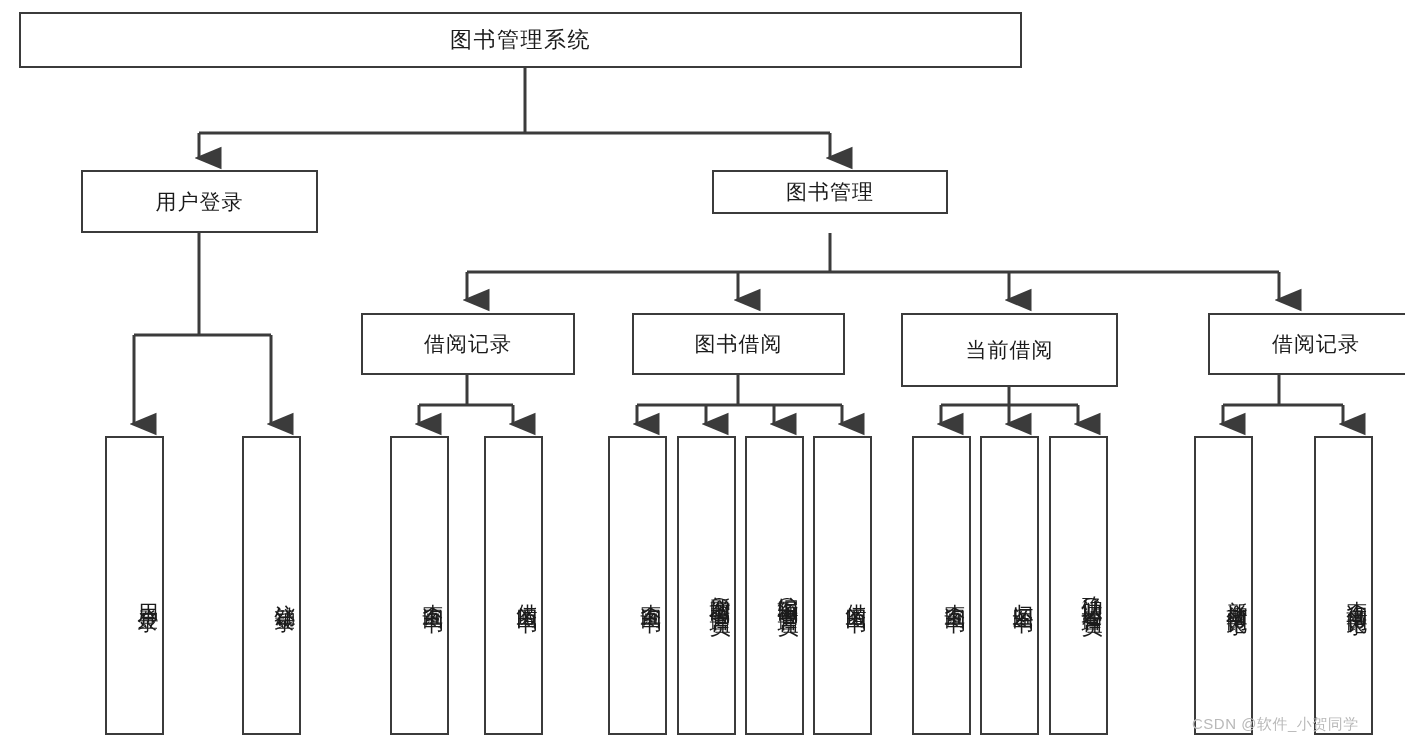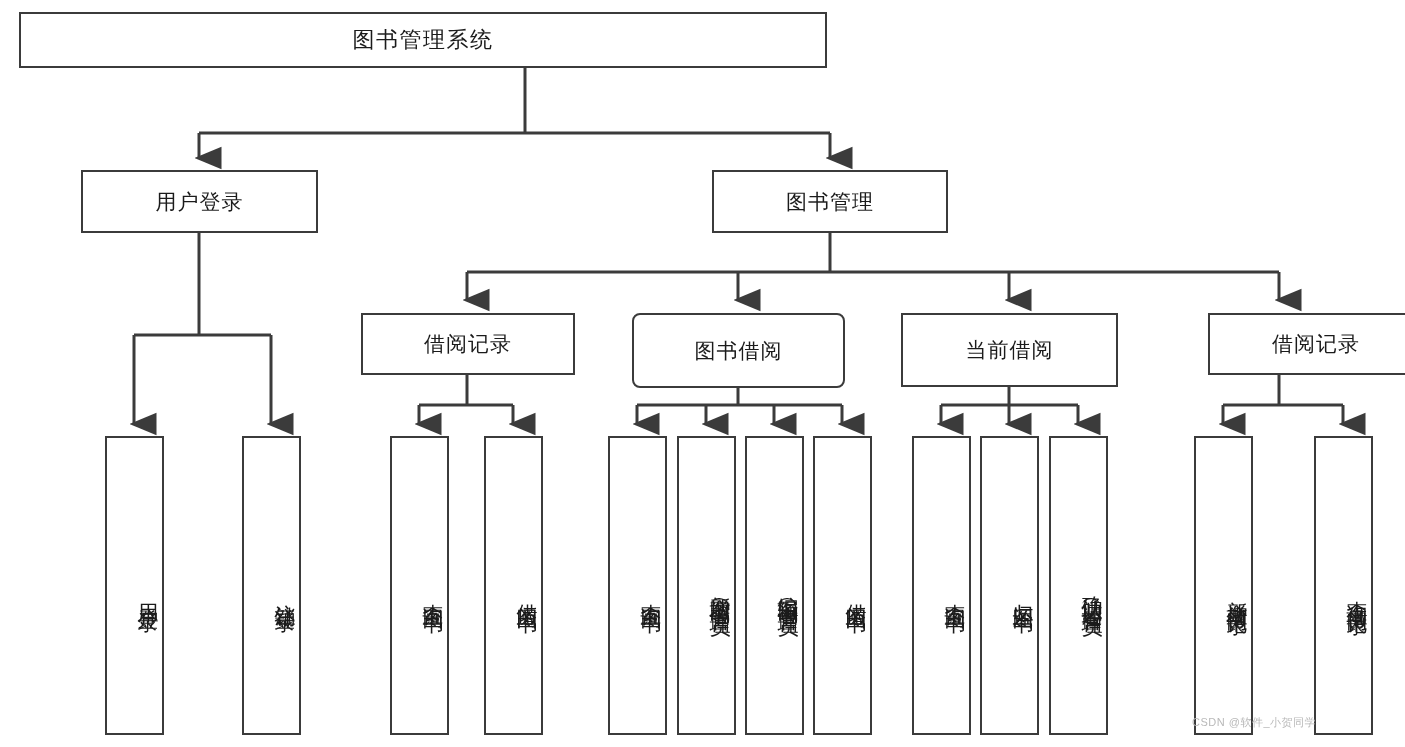--- a/index.html
+++ b/index.html
@@ -54,21 +54,21 @@
     align-items: flex-start;
     justify-content: center;
     white-space: nowrap;
   }
   .node.vert span {
     display: block;
   }
   .watermark {
     position: absolute;
     color: #b9b9b9;
-    font-size: 11px;
+    font-size: 15px;
     letter-spacing: 0.5px;
     white-space: nowrap;
     user-select: none;
     text-align: center;
   }
 </style>
 </head>
 <body>
 
 <div id="canvas">
@@ -116,35 +116,35 @@
       <path d="M 1009 405 L 1009 424" marker-end="url(#arrow)"></path>
       <path d="M 1078 405 L 1078 424" marker-end="url(#arrow)"></path>
 
       <path d="M 1279 375 L 1279 405"></path>
       <path d="M 1223 405 L 1343 405"></path>
       <path d="M 1223 405 L 1223 424" marker-end="url(#arrow)"></path>
       <path d="M 1343 405 L 1343 424" marker-end="url(#arrow)"></path>
     </g>
   </svg>
 
-  <div class="node root" style="left:19px; top:12px; width:808px; height:56px;">
+  <div class="node root" style="left:19px; top:12px; width:1003px; height:56px;">
     <span>图书管理系统</span>
   </div>
 
   <div class="node horiz" style="left:81px; top:170px; width:237px; height:63px;">
     <span>用户登录</span>
   </div>
-  <div class="node horiz" style="left:712px; top:170px; width:236px; height:63px;">
+  <div class="node horiz" style="left:712px; top:170px; width:236px; height:44px;">
     <span>图书管理</span>
   </div>
 
   <div class="node horiz" style="left:361px; top:313px; width:214px; height:62px;">
     <span>借阅记录</span>
   </div>
-  <div class="node horiz" style="left:632px; top:313px; width:213px; height:75px;border-radius:8px;">
+  <div class="node horiz" style="left:632px; top:313px; width:213px; height:62px;">
     <span>图书借阅</span>
   </div>
   <div class="node horiz" style="left:901px; top:313px; width:217px; height:74px;">
     <span>当前借阅</span>
   </div>
   <div class="node horiz" style="left:1208px; top:313px; width:216px; height:62px;">
     <span>借阅记录</span>
   </div>
 
   <div class="node vert" style="left:105px; top:436px; width:59px; height:299px;">

